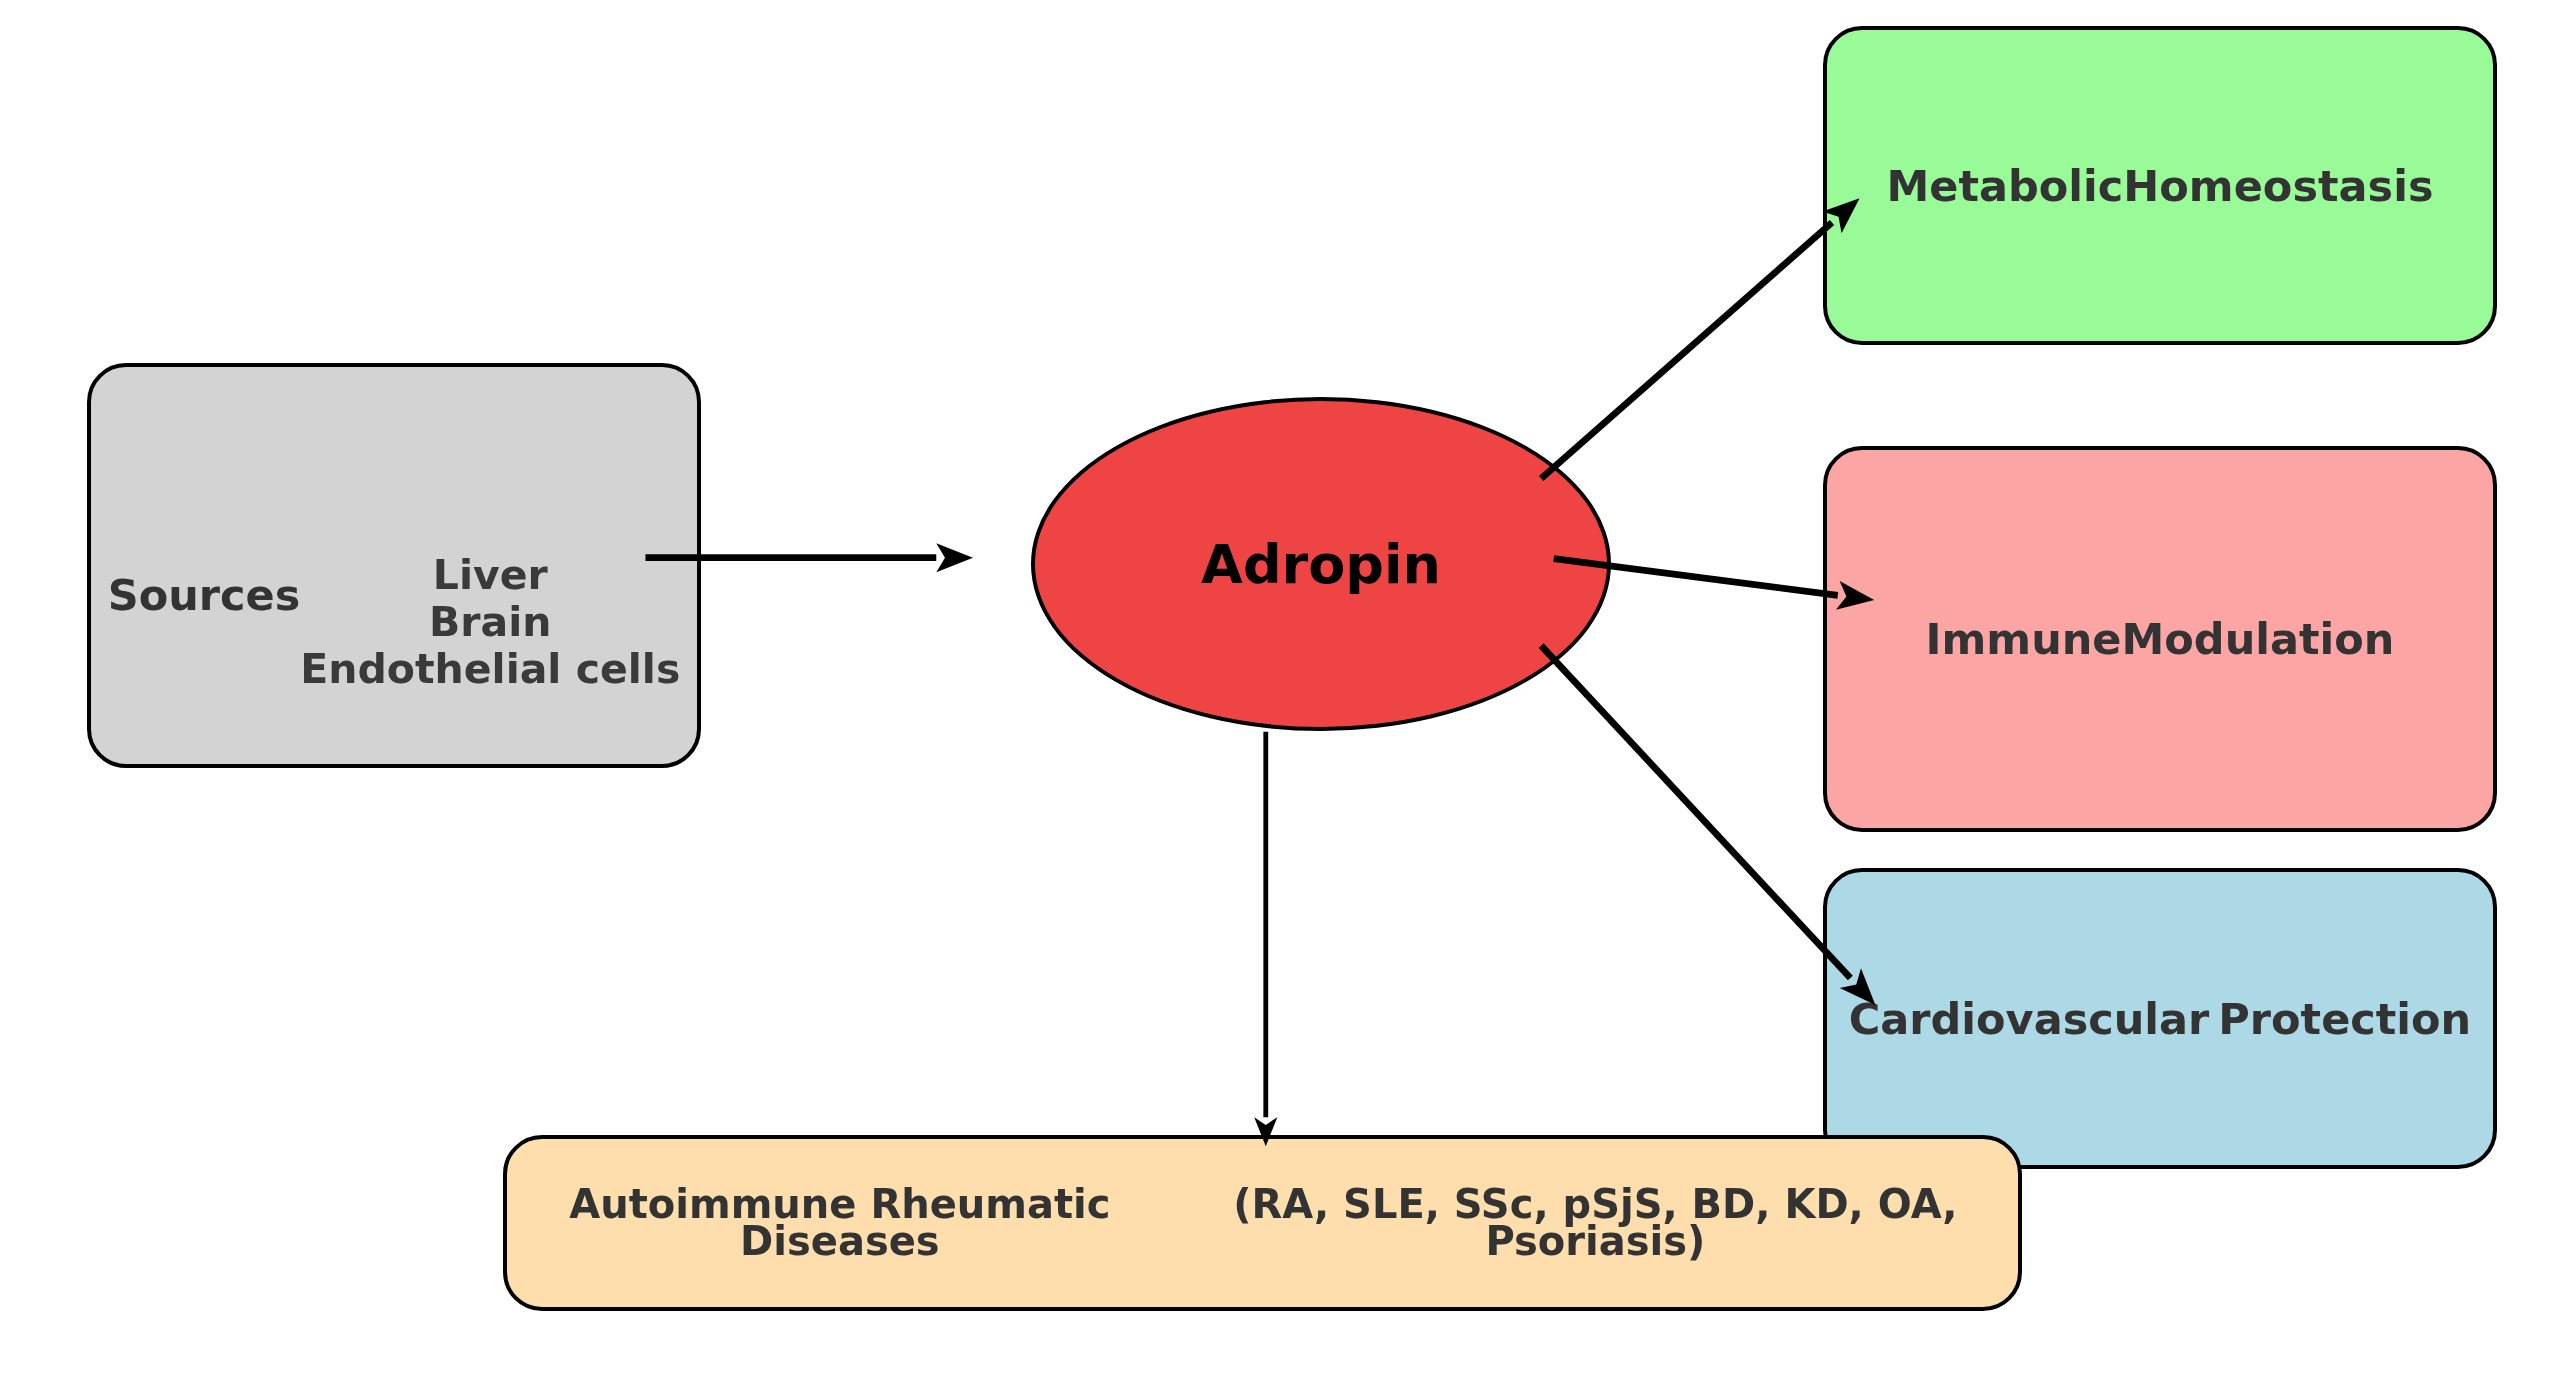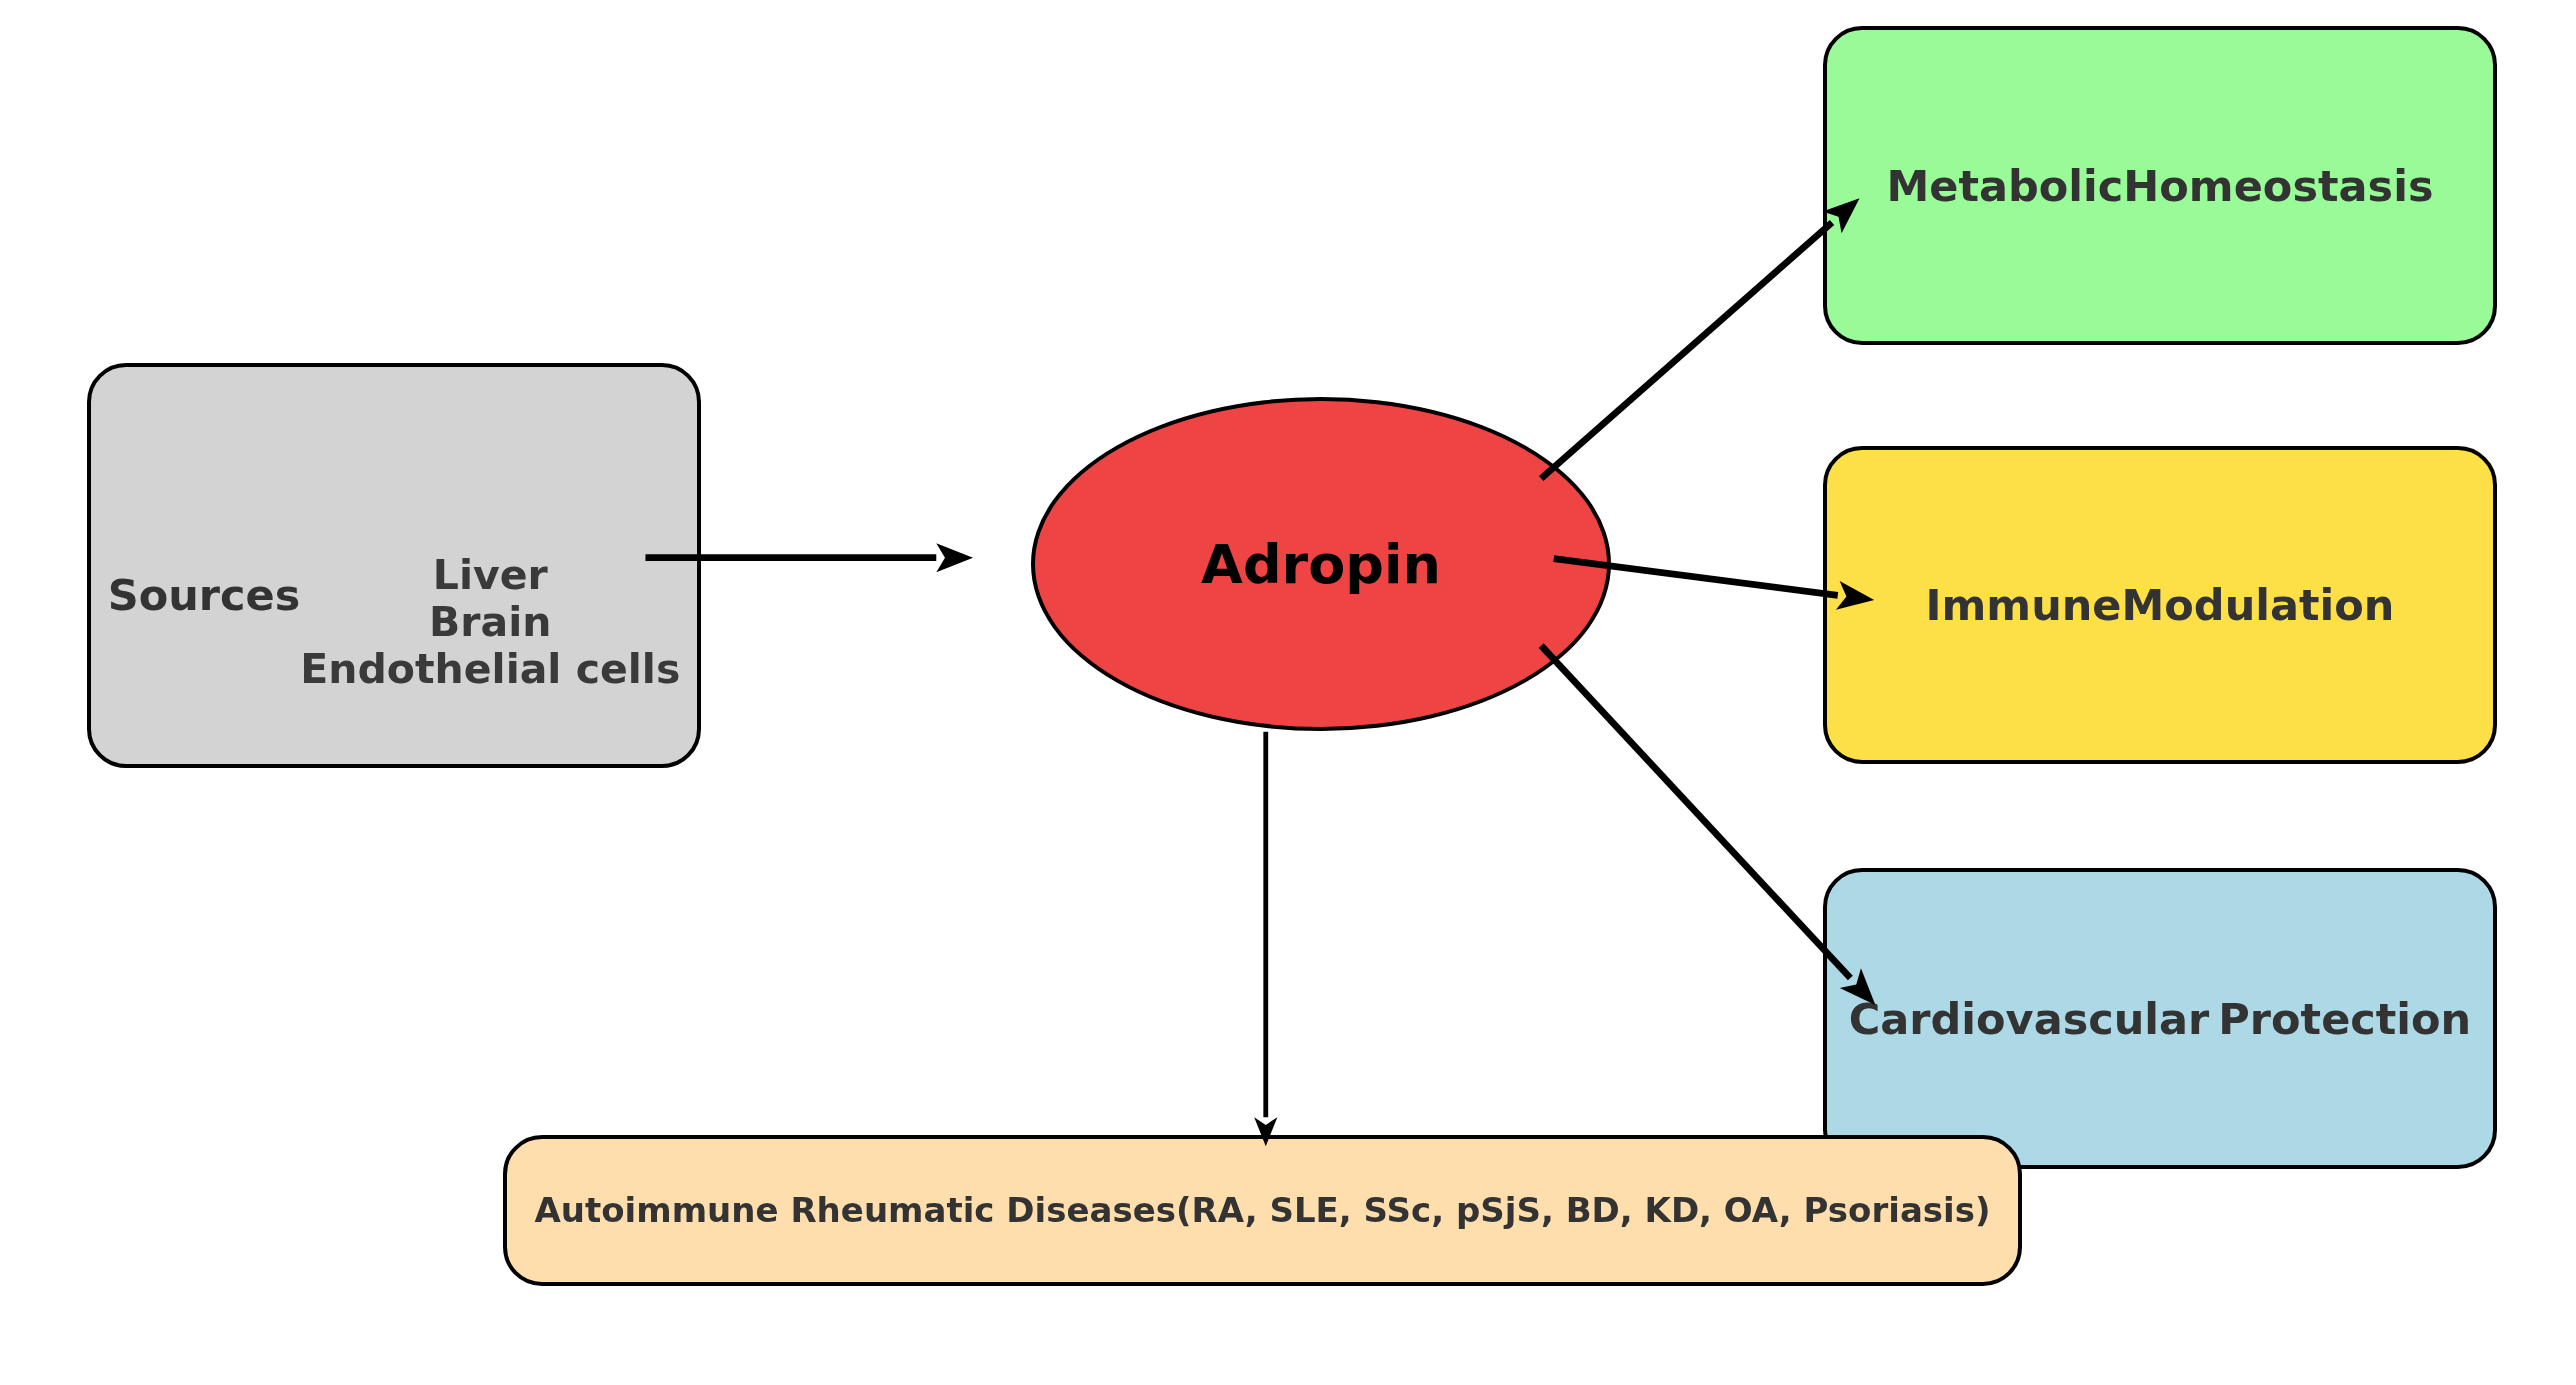--- a/index.html
+++ b/index.html
@@ -44,27 +44,27 @@
     background: #ef4444;
     border-radius: 50%;
   }
   .adropin-label { font-size: 54px; font-weight: bold; color: #000000; }
   
   .outcome {
     left: 1823px; width: 674px;
     font-size: 43px; font-weight: bold; line-height: 46px;
   }
   #node-metabolic { top: 26px;  height: 319px; background: #98fb98; }
-  #node-immune    { top: 446px; height: 318px; background: #fde047; }
+  #node-immune    { top: 446px; height: 386px; background: #fca5a5; }
   #node-cardio    { top: 868px; height: 301px; background: #add8e6; z-index: 1; gap: 9px; }
   
   #node-autoimmune {
-    left: 503px; top: 1135px; width: 1519px; height: 151px;
+    left: 503px; top: 1135px; width: 1519px; height: 176px;
     background: #ffdead;
-    font-size: 34px; font-weight: bold; line-height: 37px;
+    font-size: 40px; font-weight: bold; line-height: 37px;
     z-index: 2;
   }
   #arrows {
     position: absolute;
     left: 0; top: 0;
     width: 2576px; height: 1386px;
     z-index: 3;
     pointer-events: none;
   }
   #arrows line { stroke: #000000; }

